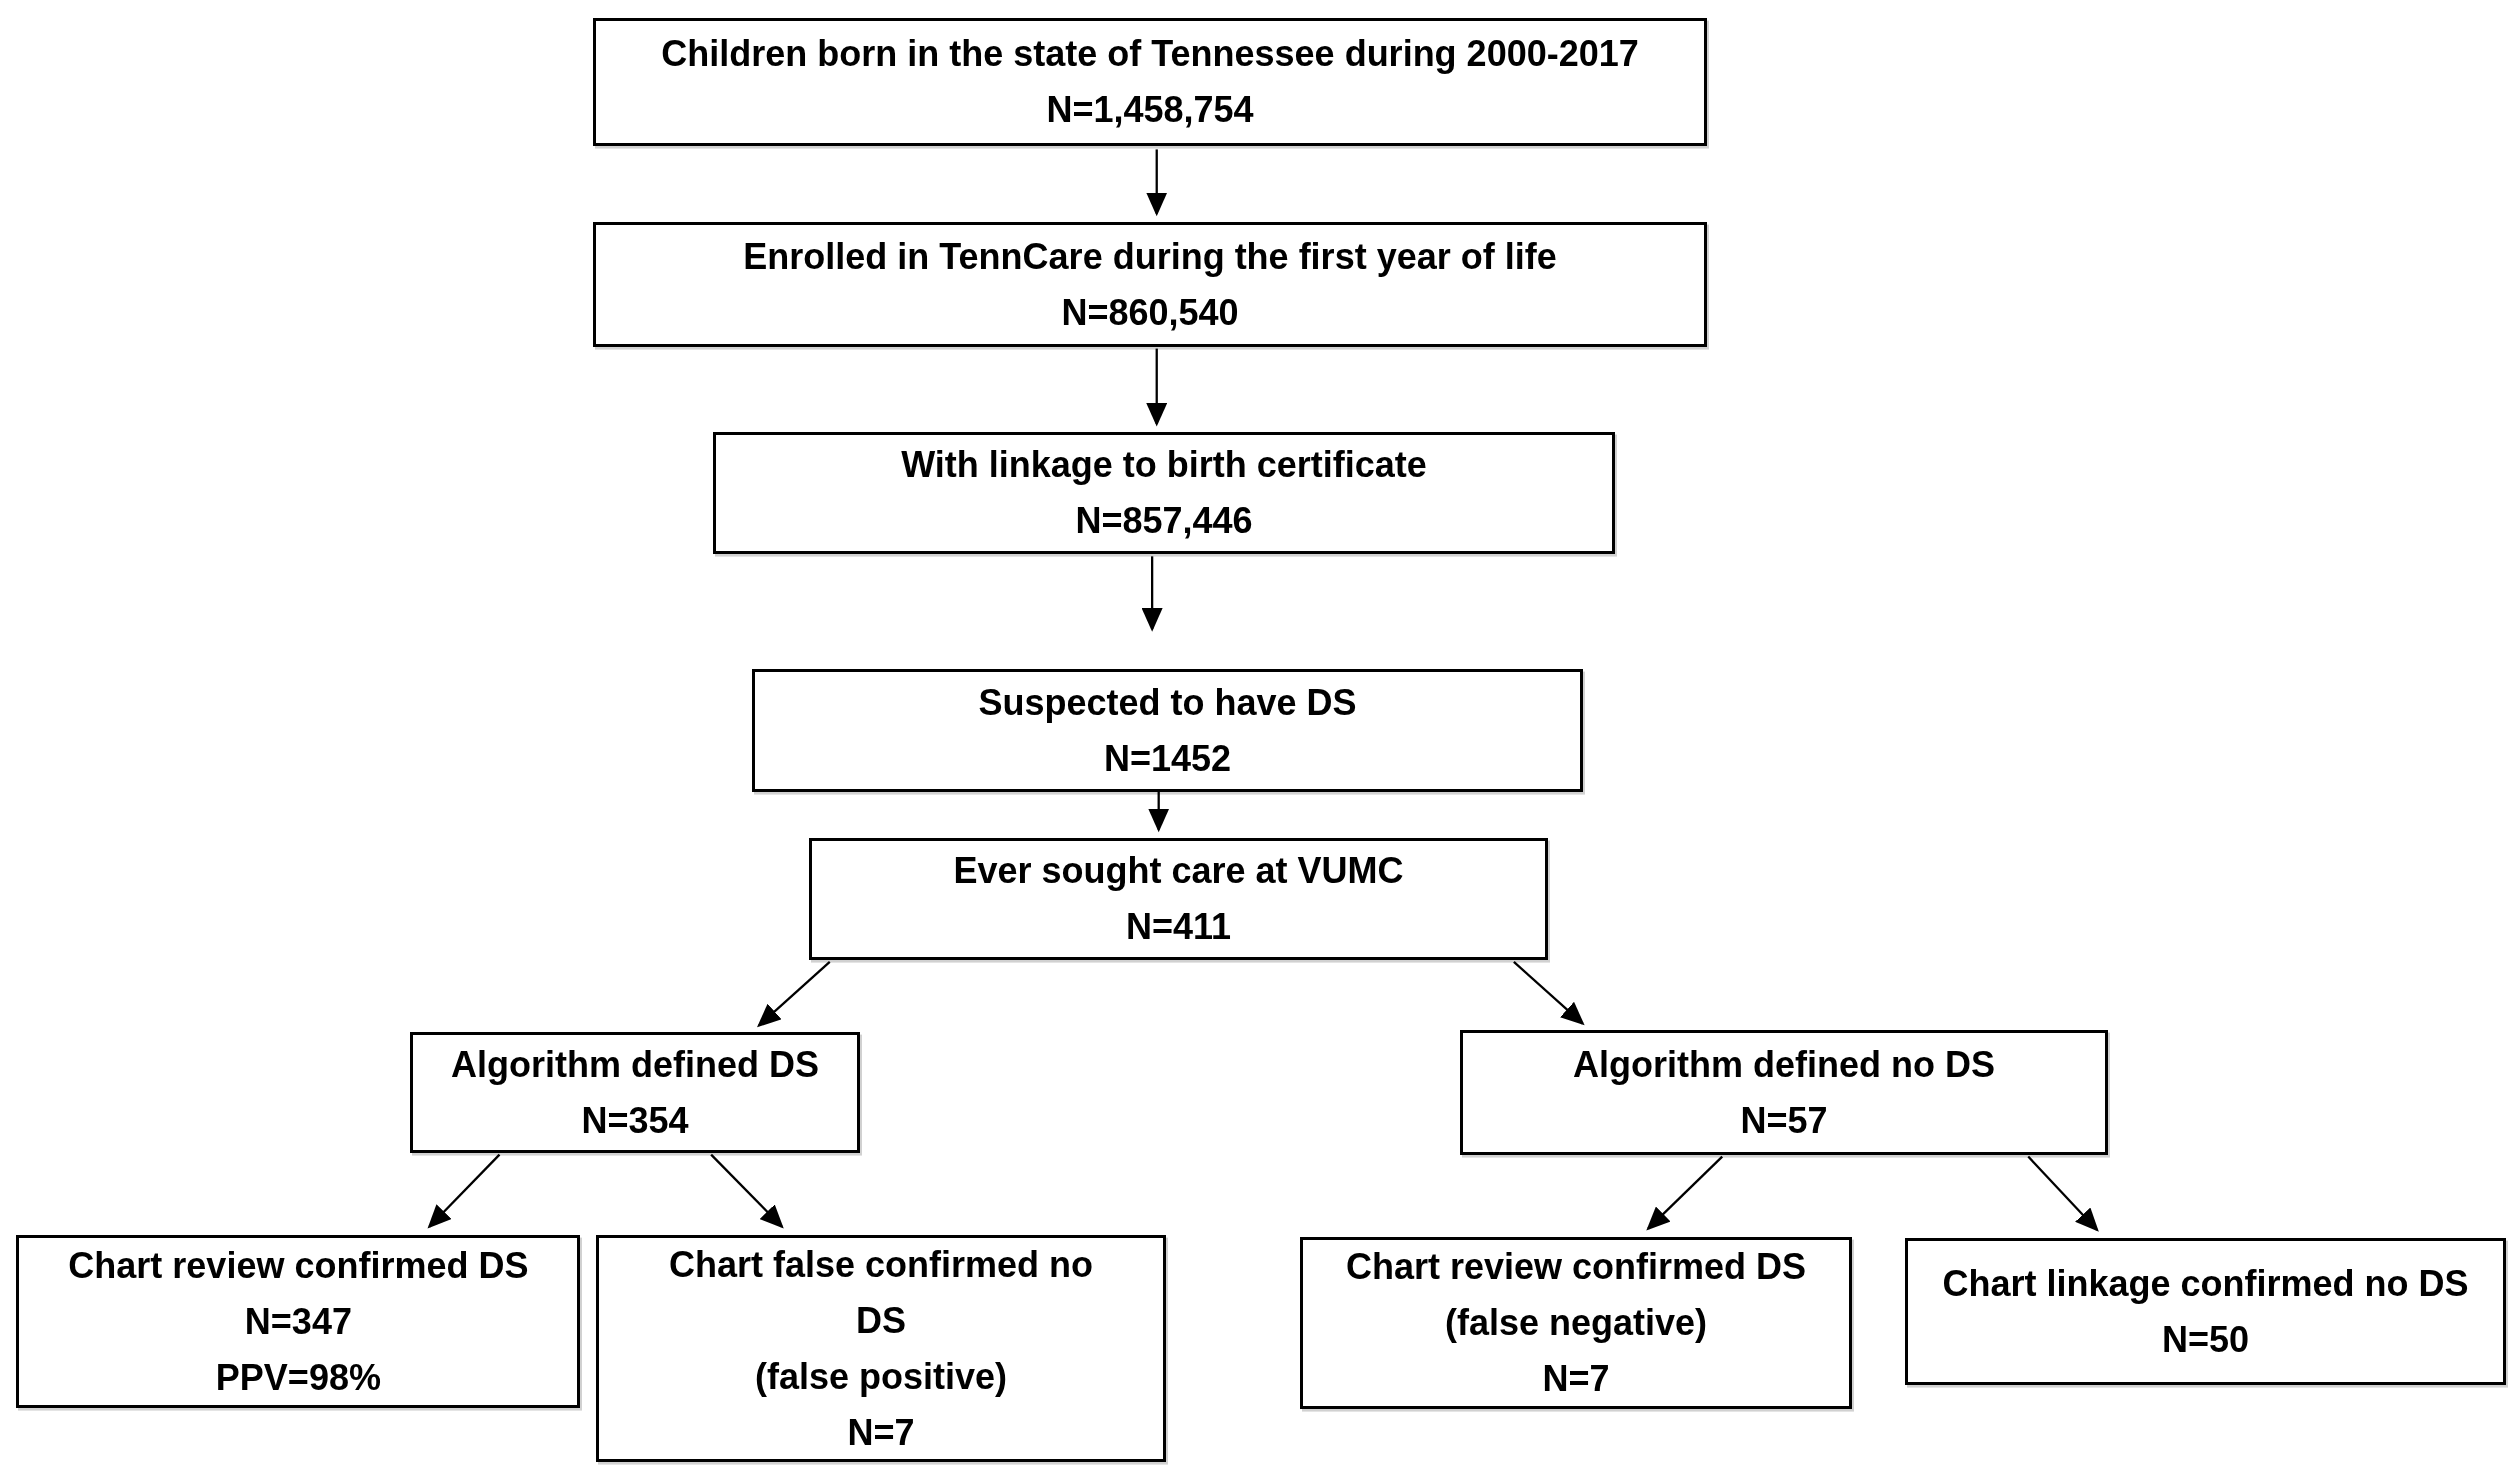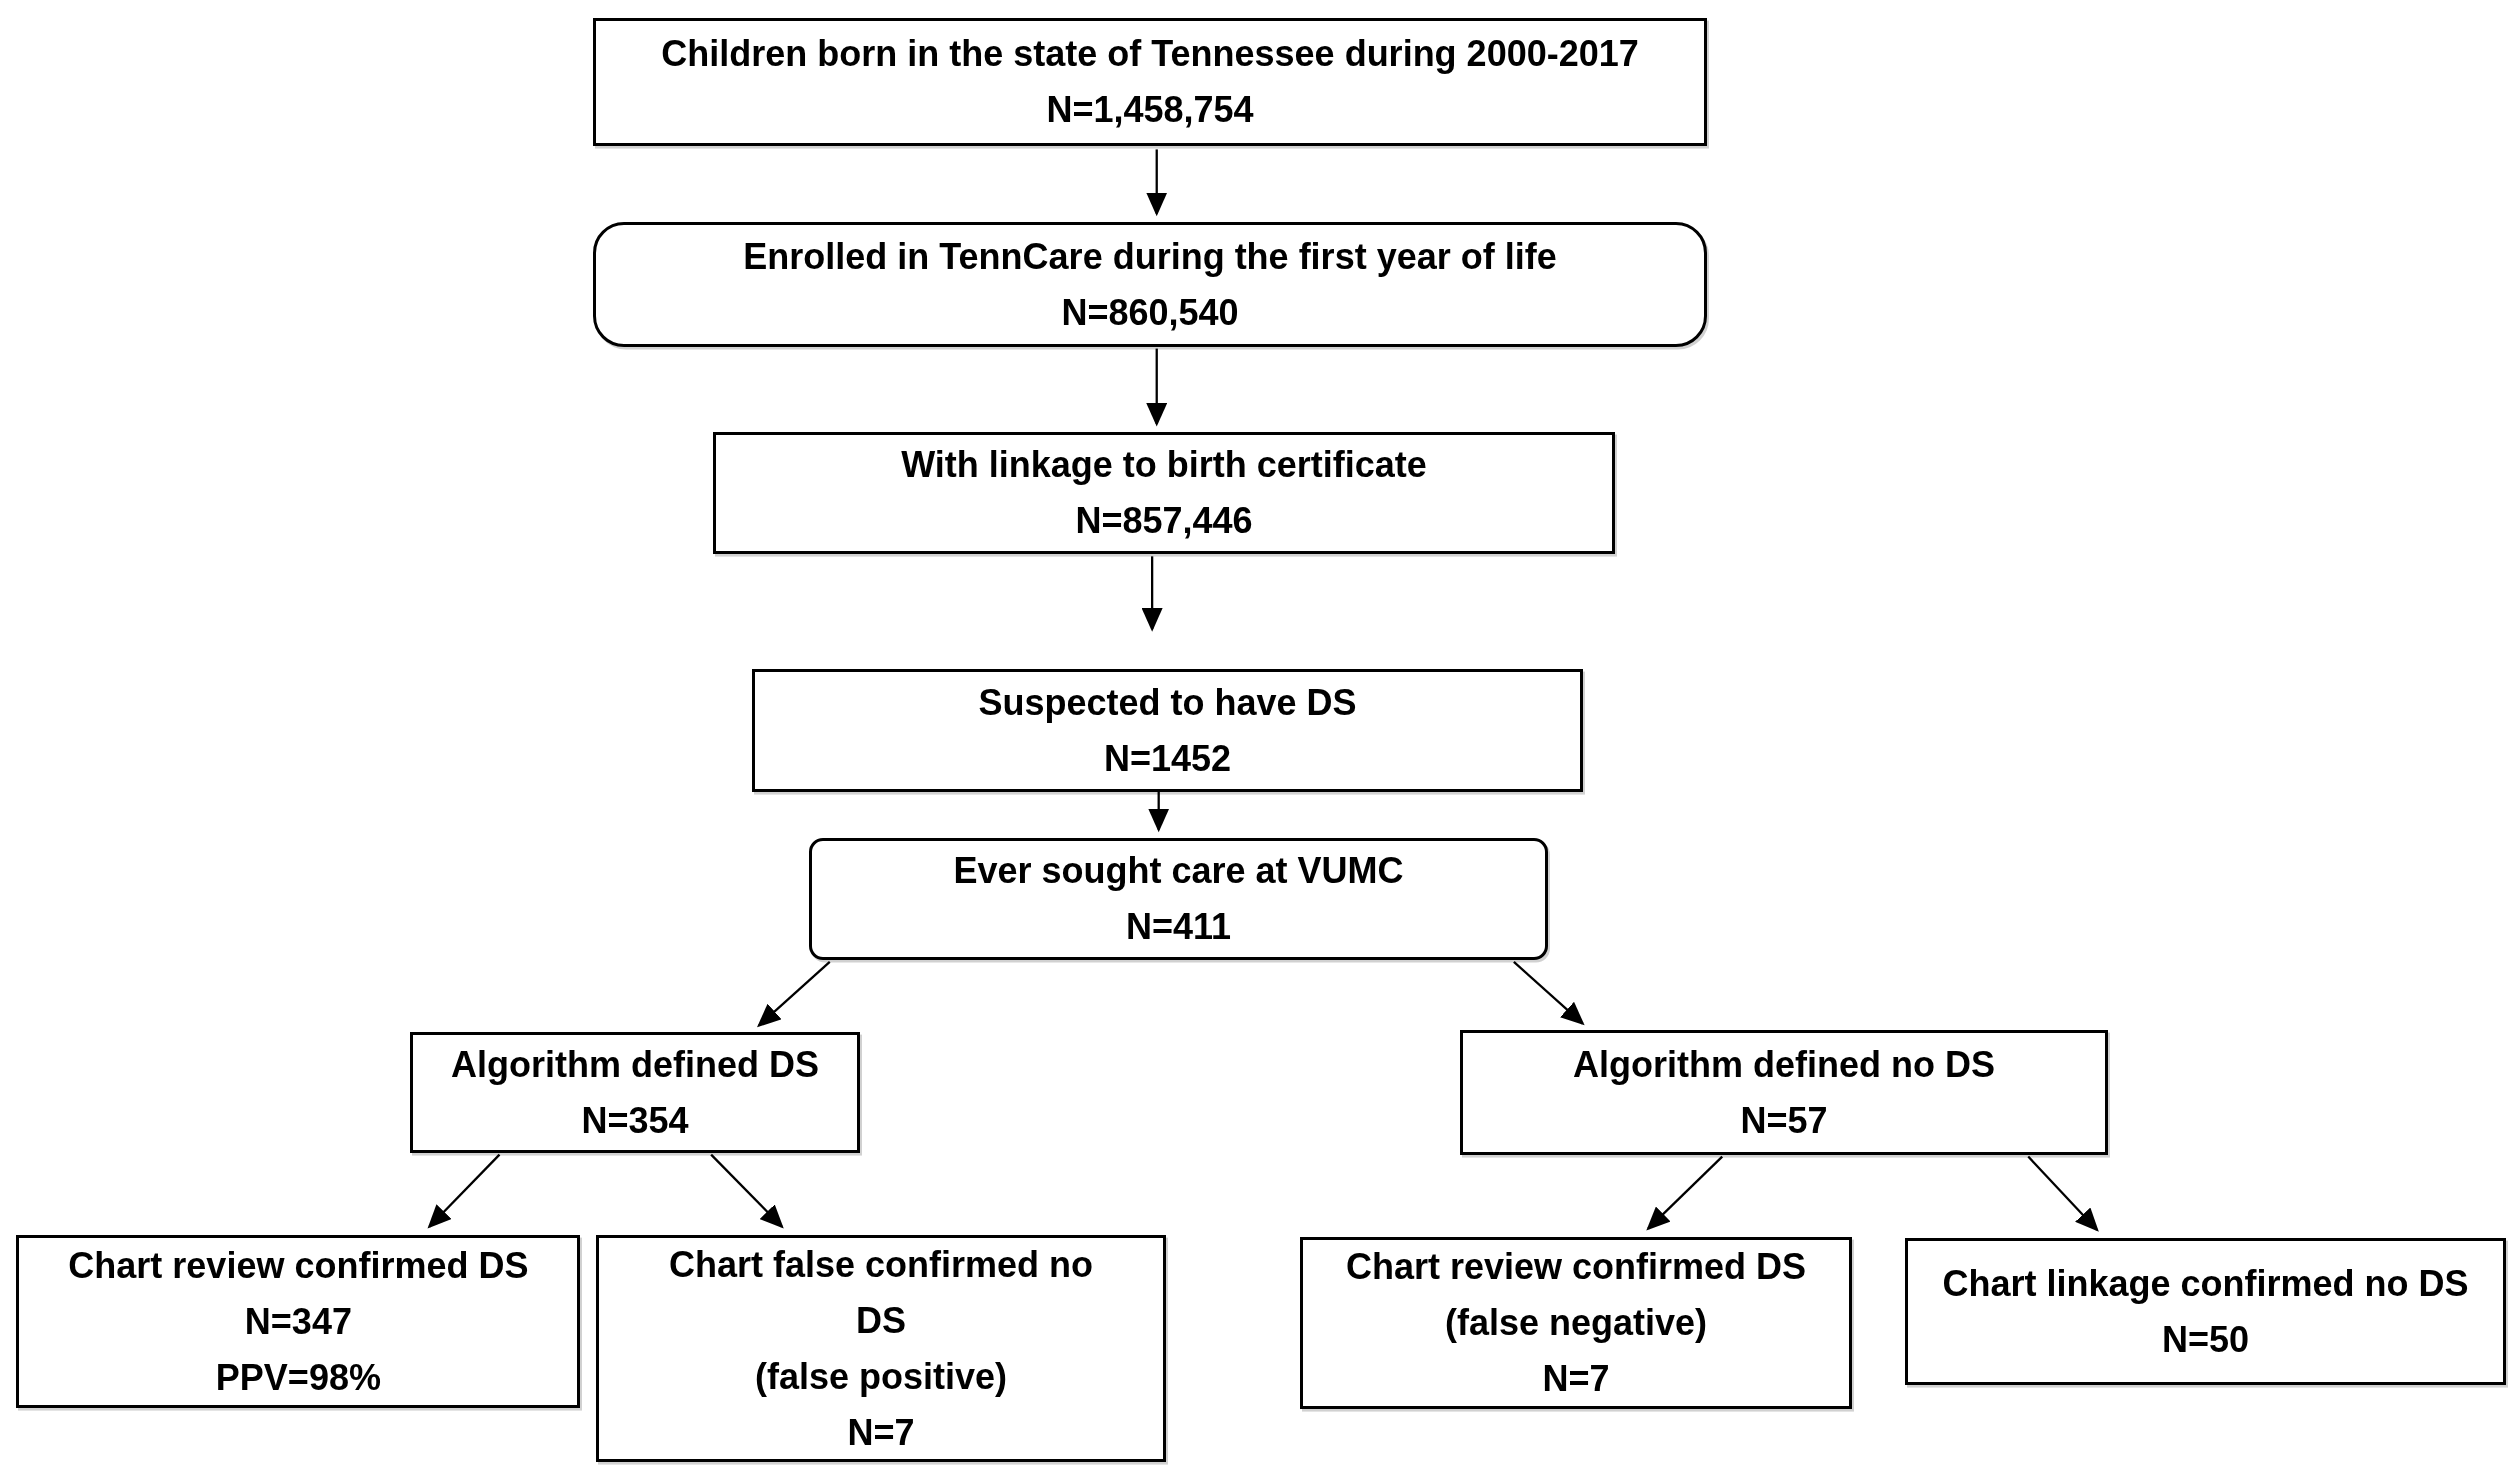--- a/index.html
+++ b/index.html
@@ -68,36 +68,36 @@
     <line x1="1085" y1="1762" x2="1193" y2="1872" marker-end="url(#ah)"></line>
     <line x1="2628" y1="1765" x2="2515" y2="1875" marker-end="url(#ah)"></line>
     <line x1="3095" y1="1765" x2="3200" y2="1877" marker-end="url(#ah)"></line>
   </svg>
 
   <div class="node" style="left:593px; top:17.7px; width:1114px; height:128px;">
     <div class="line">Children born in the state of Tennessee during 2000-2017</div>
     <div class="line">N=1,458,754</div>
   </div>
 
-  <div class="node" style="left:593px; top:222px; width:1114px; height:125px;border-radius:31px;">
+  <div class="node" style="left:593px; top:222px; width:1114px; height:125px;">
     <div class="line">Enrolled in TennCare during the first year of life</div>
     <div class="line">N=860,540</div>
   </div>
 
   <div class="node" style="left:713px; top:432px; width:902px; height:122px;">
     <div class="line">With linkage to birth certificate</div>
     <div class="line">N=857,446</div>
   </div>
 
   <div class="node" style="left:752px; top:637px; width:831px; height:123px;margin-top:32px;">
     <div class="line">Suspected to have DS</div>
     <div class="line">N=1452</div>
   </div>
 
-  <div class="node" style="left:809px; top:838px; width:739px; height:122px;border-radius:14px;">
+  <div class="node" style="left:809px; top:838px; width:739px; height:122px;">
     <div class="line">Ever sought care at VUMC</div>
     <div class="line">N=411</div>
   </div>
 
   <div class="node" style="left:410px; top:1032px; width:450px; height:121px;">
     <div class="line">Algorithm defined DS</div>
     <div class="line">N=354</div>
   </div>
 
   <div class="node" style="left:1460px; top:1030px; width:648px; height:125px;">

